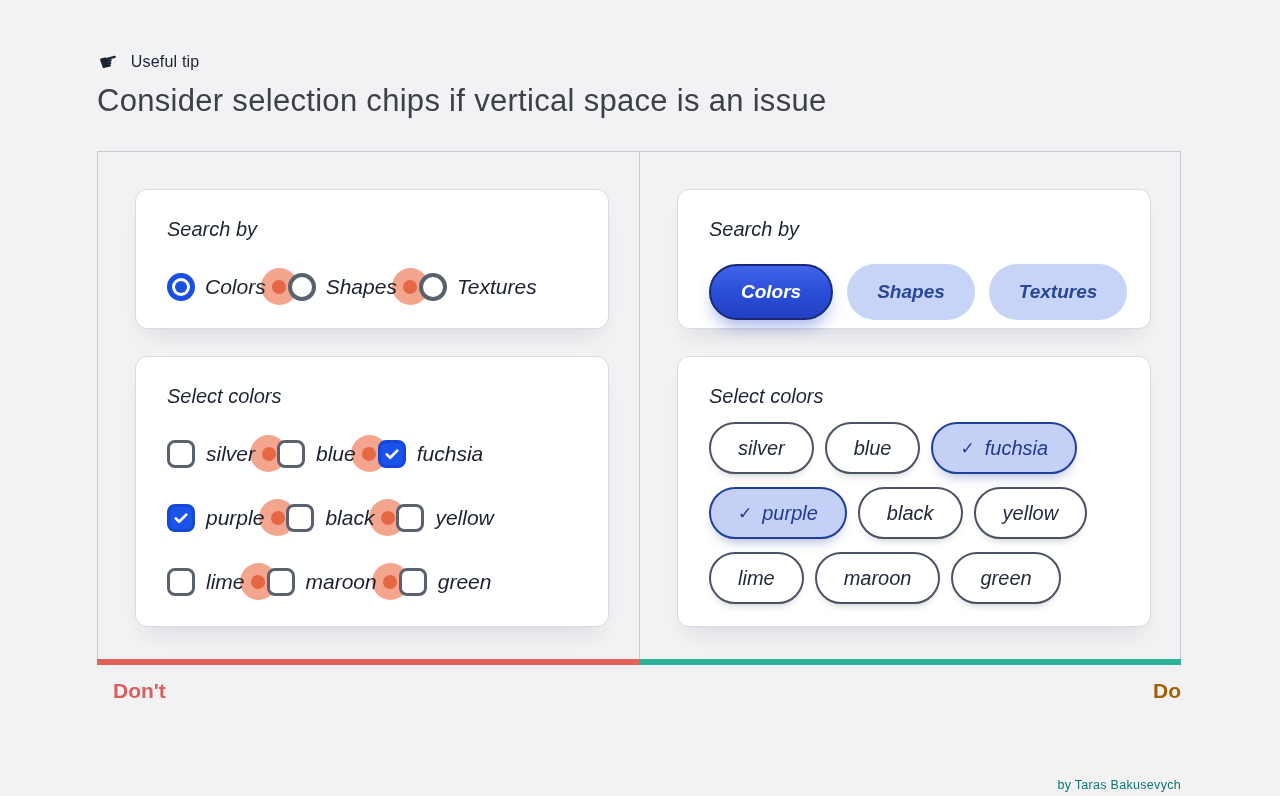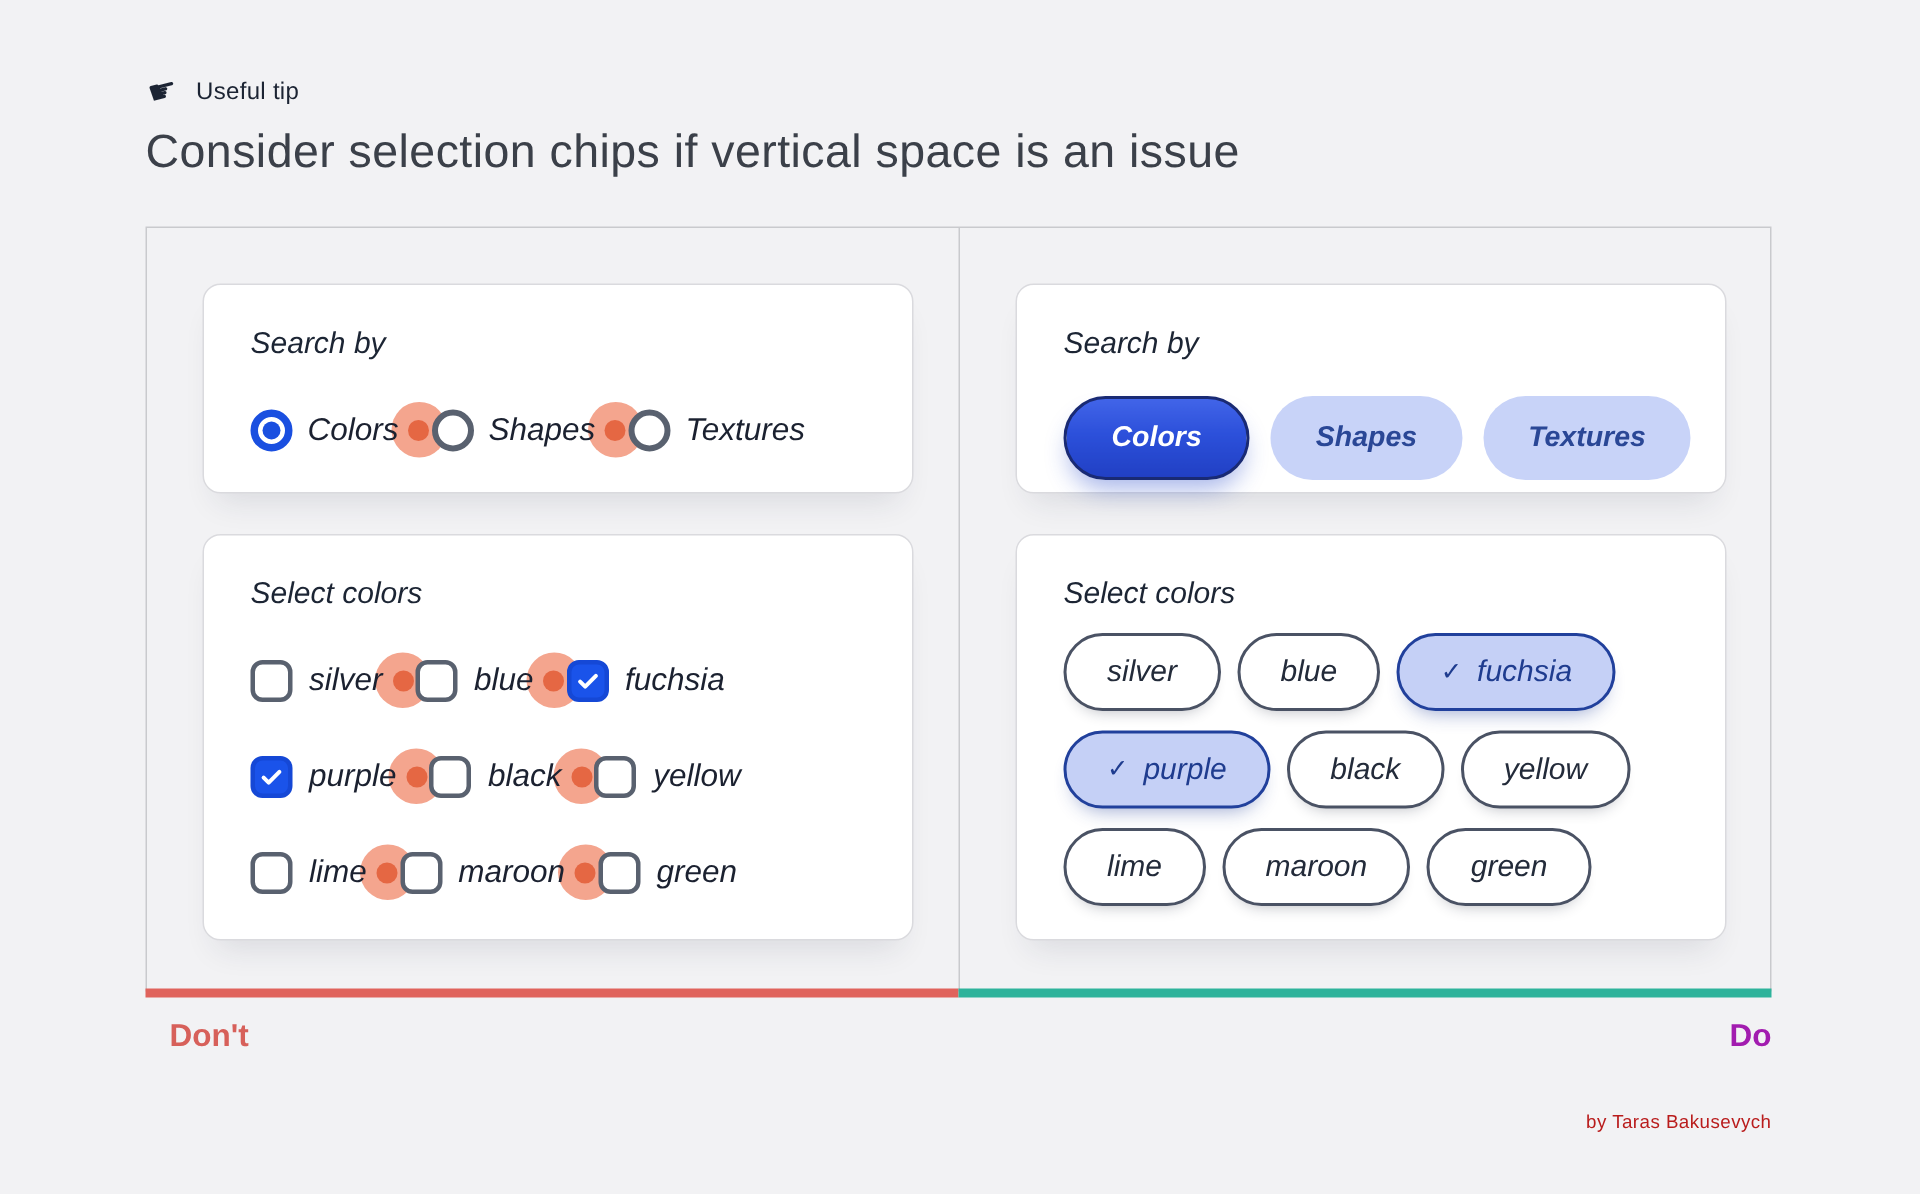--- a/index.html
+++ b/index.html
@@ -129,22 +129,22 @@
   .chip-check {
     font-family: "DejaVu Sans", sans-serif;
     font-size: 17px; font-weight: 700; margin-right: 10px;
   }
 
   
   .bar { top: 659px; height: 6px; }
   .bar-red  { left: 97px;  width: 542px; background: #e0635c; }
   .bar-teal { left: 639px; width: 542px; background: #2eb39b; }
   .dont-label { left: 97px; top: 679px; font-size: 21px; font-weight: 700; color: #d7605a; margin-left: 16px; }
-  .do-label   { right: 99px; top: 679px; font-size: 21px; font-weight: 700; color: #a21caf; }
-  .attribution { right: 99px; top: 741px; font-size: 12.5px; color: #b91c1c; letter-spacing: .3px; }
+  .do-label   { right: 99px; top: 679px; font-size: 21px; font-weight: 700; color: #a16207; }
+  .attribution { right: 99px; top: 778px; font-size: 12.5px; color: #0f766e; letter-spacing: .3px; }
 </style>
 </head>
 <body>
 
 <div class="abs tip-row">
   <span class="hand-icon">☛</span>
   <span class="tip-label">Useful tip</span>
 </div>
 <div class="abs main-title">Consider selection chips if vertical space is an issue</div>
 

